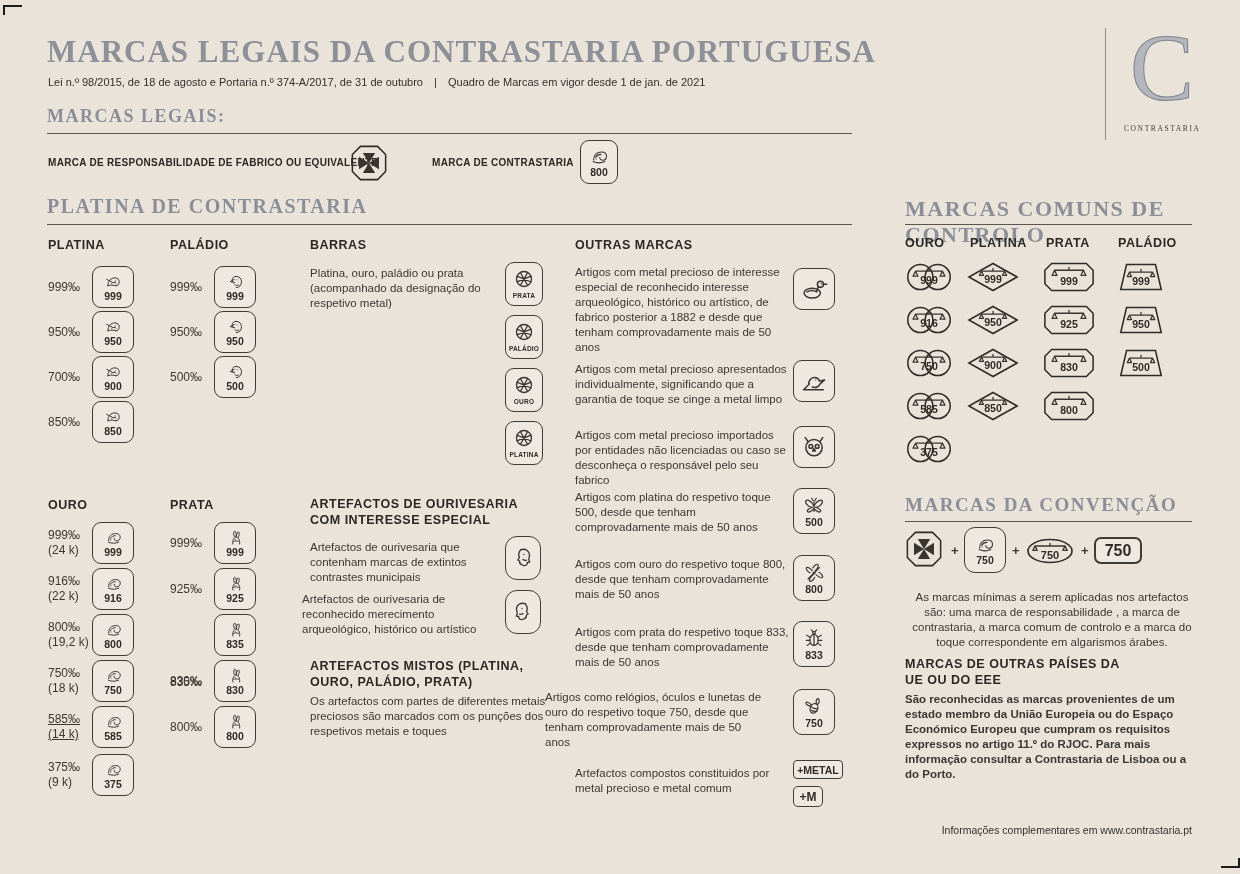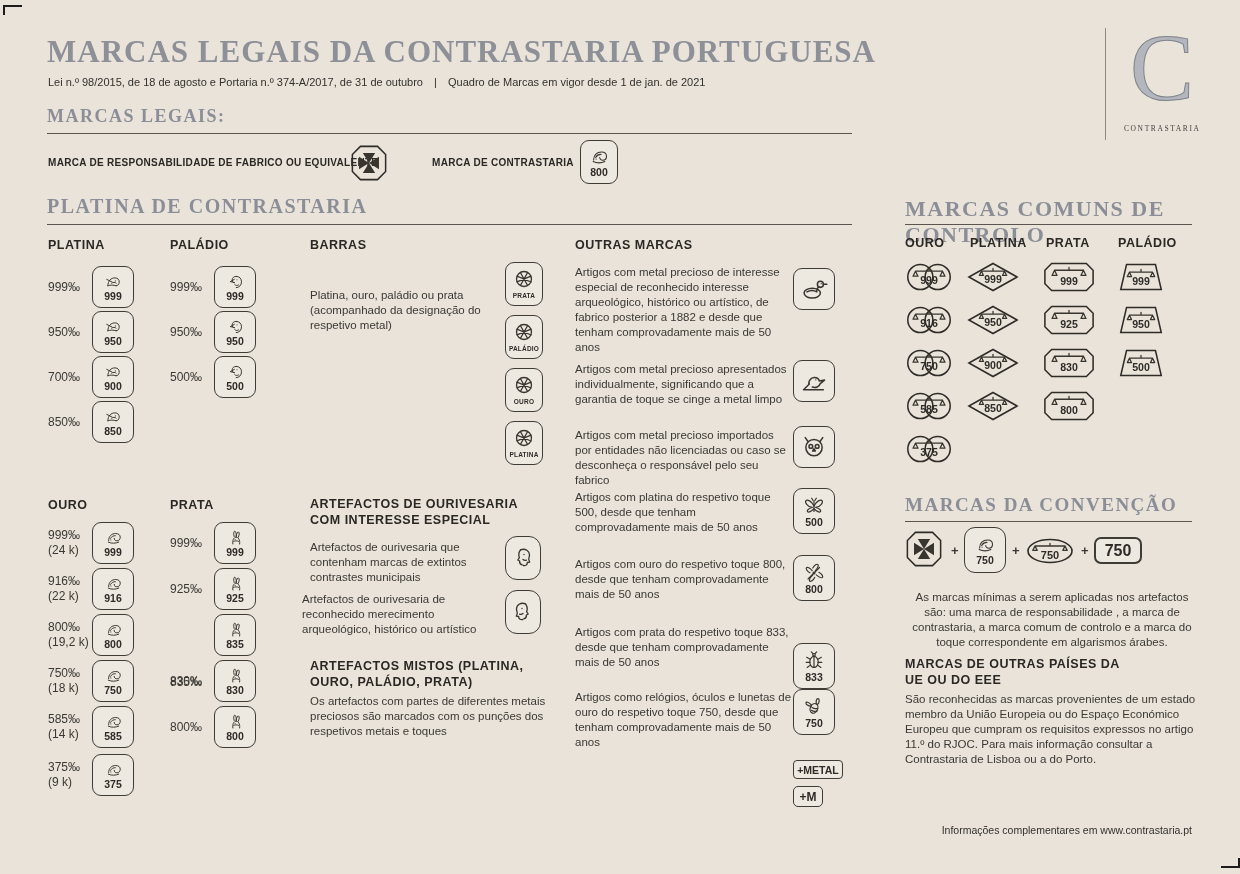--- a/index.html
+++ b/index.html
@@ -239,21 +239,21 @@
   <div class="mlabel" style="left:170px;top:370px;">500‰</div>
   <div class="stamp" style="left:214px;top:356px;width:42px;height:42px;">
     <span class="glyph">
         <svg class="ic" width="23" height="18" viewBox="0 0 24 24">
           <use href="#sym-parrot"></use>
         </svg>
       </span>
     <span class="num">500</span>
     </div>
 
-  <div class="body" style="left:310px;top:266px;width:200px;margin-top:22px;">Platina, ouro, paládio ou prata (acompanhado da designação do respetivo metal)</div>
+  <div class="body" style="left:310px;top:266px;width:200px;">Platina, ouro, paládio ou prata (acompanhado da designação do respetivo metal)</div>
   <div class="stamp" style="left:505px;top:262px;width:38px;height:44px;">
     <span class="glyph">
         <svg class="ic" width="26" height="24" viewBox="0 0 24 24">
           <use href="#sym-globe"></use>
         </svg>
       </span>
     <span class="slabel">PRATA</span>
     </div>
   <div class="stamp" style="left:505px;top:315px;width:38px;height:44px;">
     <span class="glyph">
@@ -312,21 +312,21 @@
     </div>
   <div class="mlabel2" style="left:48px;top:666px;"><span>750‰</span><br><span>(18 k)</span></div>
   <div class="stamp" style="left:92px;top:660px;width:42px;height:42px;">
     <span class="glyph">
         <svg class="ic" width="23" height="18" viewBox="0 0 24 24">
           <use href="#sym-ram"></use>
         </svg>
       </span>
     <span class="num">750</span>
     </div>
-  <div class="mlabel2" style="left:48px;top:712px;"><span>585‰</span><br><span>(14 k)</span></div>
+  <div class="mlabel2" style="left:48px;top:712px;text-decoration:underline;"><span>585‰</span><br><span>(14 k)</span></div>
   <div class="stamp" style="left:92px;top:706px;width:42px;height:42px;">
     <span class="glyph">
         <svg class="ic" width="23" height="18" viewBox="0 0 24 24">
           <use href="#sym-ram"></use>
         </svg>
       </span>
     <span class="num">585</span>
     </div>
   <div class="mlabel2" style="left:48px;top:760px;"><span>375‰</span><br><span>(9 k)</span></div>
   <div class="stamp" style="left:92px;top:754px;width:42px;height:42px;">
@@ -446,39 +446,40 @@
   <div class="stamp" style="left:793px;top:555px;width:42px;height:46px;">
     <span class="glyph">
         <svg class="ic" width="26" height="22" viewBox="0 0 24 24">
           <use href="#sym-dragonfly"></use>
         </svg>
       </span>
     <span class="num">800</span>
     </div>
 
   <div class="body" style="left:575px;top:625px;width:218px;">Artigos com prata do respetivo toque 833, desde que tenham comprovadamente mais de 50 anos</div>
-  <div class="stamp" style="left:793px;top:621px;width:42px;height:46px;margin-top:22px;">
+  <div class="stamp" style="left:793px;top:621px;width:42px;height:46px;">
     <span class="glyph">
         <svg class="ic" width="26" height="22" viewBox="0 0 24 24">
           <use href="#sym-beetle"></use>
         </svg>
       </span>
     <span class="num">833</span>
     </div>
 
-  <div class="body" style="left:575px;top:690px;width:218px;">Artigos como relógios, óculos e lunetas de ouro do respetivo toque 750, desde que tenham comprovadamente mais de 50 anos</div>
+  <div class="body" style="left:545px;top:690px;width:218px;">Artigos como relógios, óculos e lunetas de ouro do respetivo toque 750, desde que tenham comprovadamente mais de 50 anos</div>
   <div class="stamp" style="left:793px;top:689px;width:42px;height:46px;">
     <span class="glyph">
         <svg class="ic" width="26" height="22" viewBox="0 0 24 24">
           <use href="#sym-bee"></use>
         </svg>
       </span>
     <span class="num">750</span>
     </div>
 
+  <div class="body" style="left:575px;top:766px;width:218px;">Artefactos compostos constituidos por metal precioso e metal comum</div>
   <div class="badge" style="left:793px;top:760px;width:50px;height:19px;font-size:10.5px;border-radius:4px;">+METAL</div>
   <div class="badge" style="left:793px;top:786px;width:30px;height:21px;font-size:12px;">+M</div>
 
   <div class="abs serifhead" style="left:905px;top:196px;font-size:22px;">MARCAS COMUNS DE CONTROLO</div>
   <div class="rule" style="left:905px;top:224px;width:287px;"></div>
   <div class="colhead" style="left:905px;top:236px;">OURO</div>
   <div class="colhead" style="left:970px;top:236px;">PLATINA</div>
   <div class="colhead" style="left:1046px;top:236px;">PRATA</div>
   <div class="colhead" style="left:1118px;top:236px;">PALÁDIO</div>
 
@@ -587,16 +588,16 @@
     <ellipse class="outline" cx="25" cy="14" rx="22" ry="11.5"></ellipse>
     <path class="ic" d="M10 9h30M25 6.5V9M10 9l-2.2 4.4h4.4zM40 9l-2.2 4.4h4.4z"></path>
     <text x="25" y="21.5" text-anchor="middle">750</text>
     </svg>
   <div class="plus" style="left:1081px;top:543px;">+</div>
   <div class="badge" style="left:1094px;top:537px;width:48px;height:27px;font-size:16px;border-width:2.4px;border-radius:7px;">750</div>
 
   <div class="body" style="left:905px;top:590px;width:294px;text-align:center;">As marcas mínimas a serem aplicadas nos artefactos são: uma marca de responsabilidade , a marca de contrastaria, a marca comum de controlo e a marca do toque correspondente em algarismos árabes.</div>
 
   <div class="colhead" style="left:905px;top:656px;width:220px;line-height:16px;">MARCAS DE OUTRAS PAÍSES DA UE OU DO EEE</div>
-  <div class="body" style="left:905px;top:692px;width:294px;">São reconhecidas as marcas provenientes de um estado membro da União Europeia ou do Espaço Económico Europeu que cumpram os requisitos expressos no artigo 11.º do RJOC. Para mais informação consultar a Contrastaria de Lisboa ou a do Porto.</div>
+  <div class="body" style="left:905px;top:692px;width:294px;font-weight:bold;">São reconhecidas as marcas provenientes de um estado membro da União Europeia ou do Espaço Económico Europeu que cumpram os requisitos expressos no artigo 11.º do RJOC. Para mais informação consultar a Contrastaria de Lisboa ou a do Porto.</div>
 
   <div class="footer" style="left:905px;top:824px;width:287px;">Informações complementares em www.contrastaria.pt</div>
 </div>
 
 </body></html>

